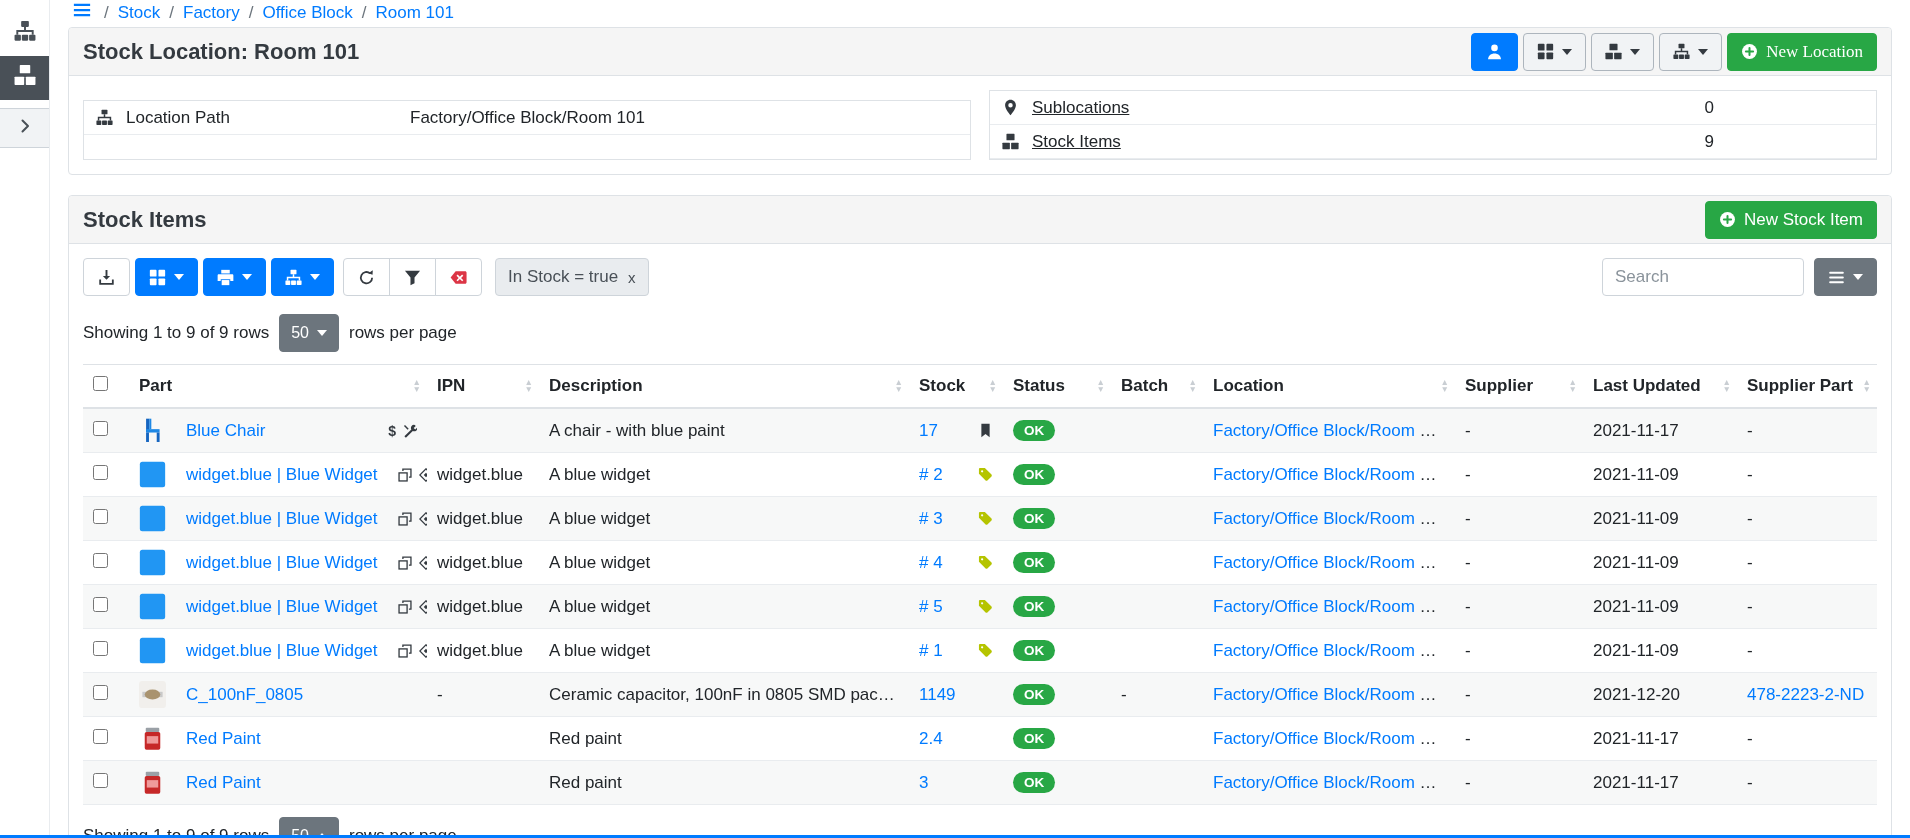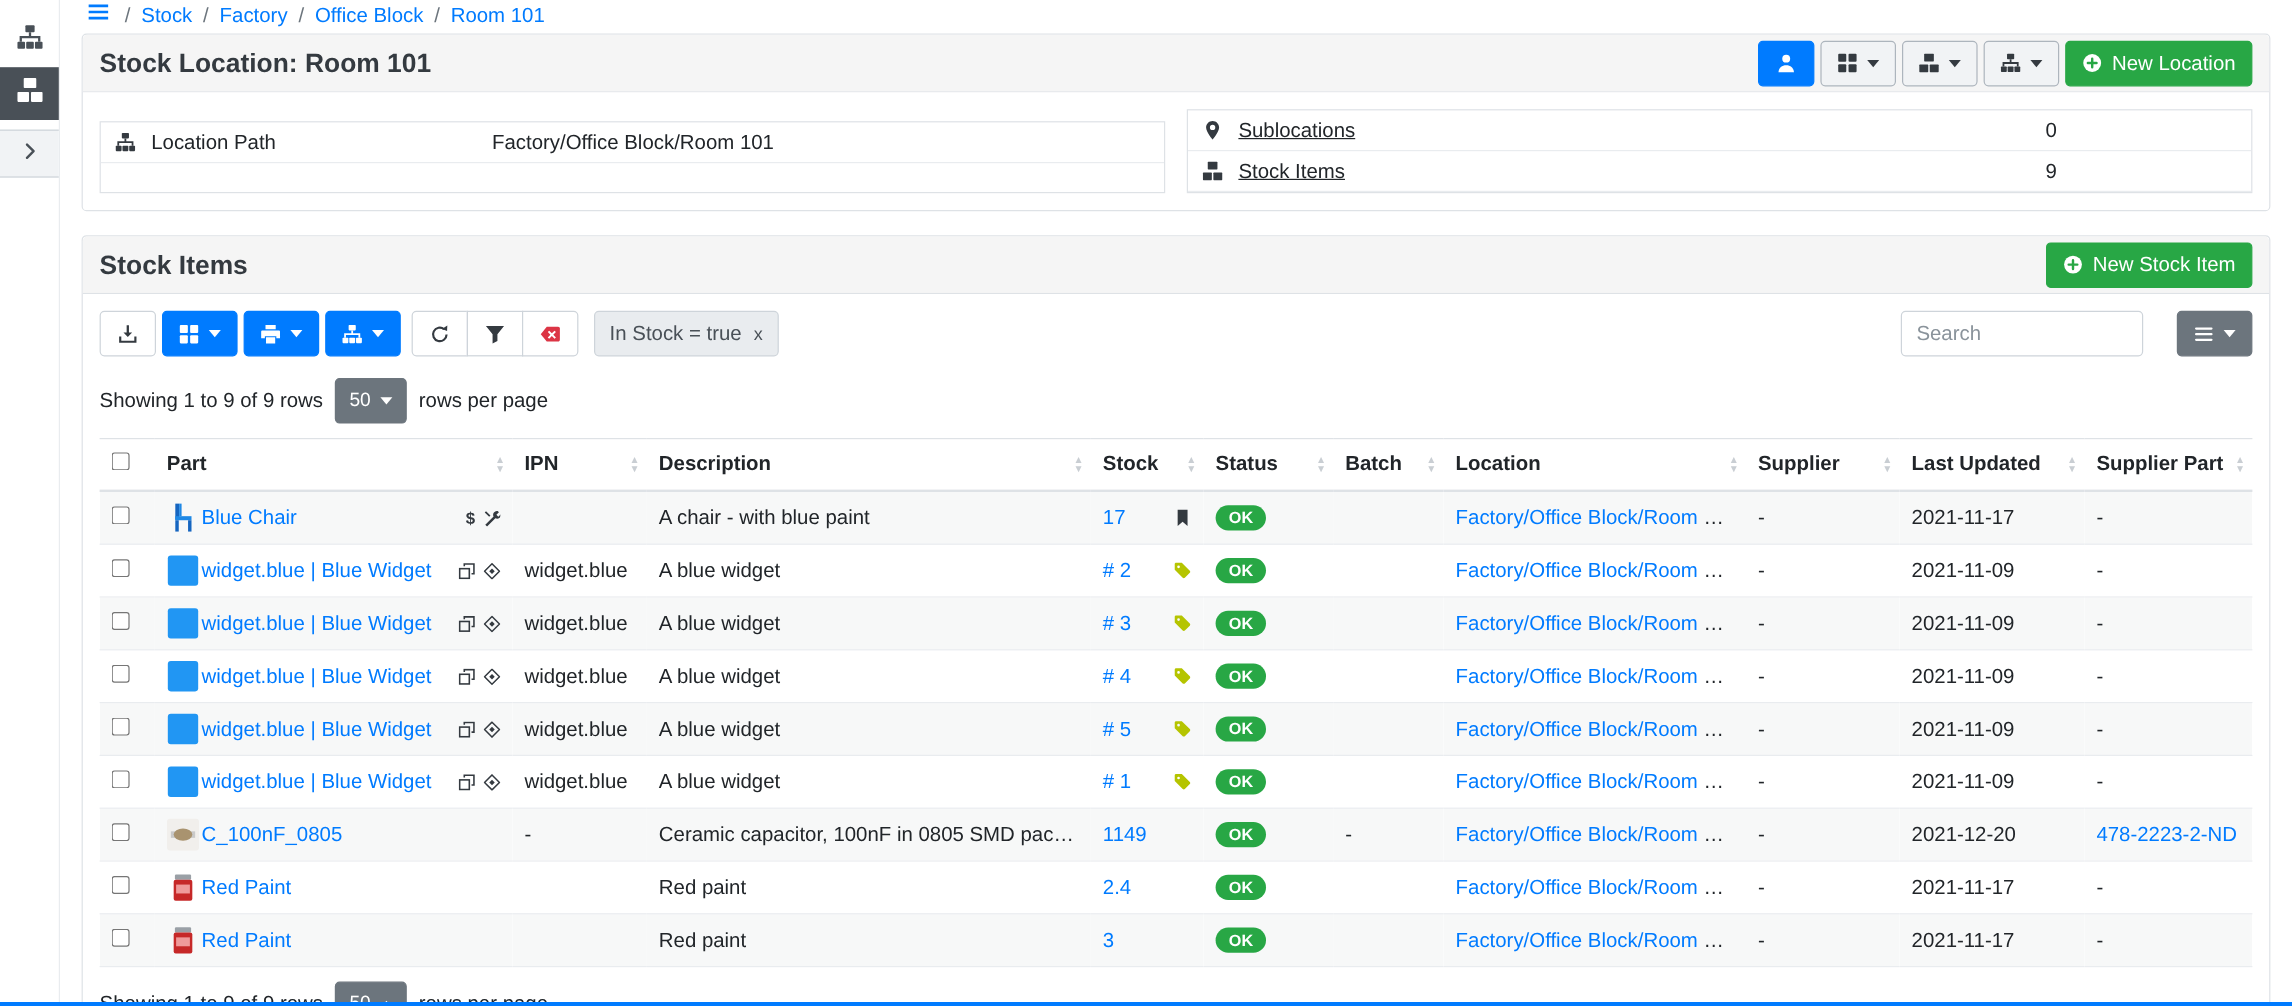--- a/index.html
+++ b/index.html
@@ -21,21 +21,21 @@
   .main { flex: 1; display: flex; flex-direction: column; min-width: 0; }
   .topbar { height: 46px; display: flex; align-items: center; gap: 12px; padding: 0 22px; }
   .menu-btn { color: var(--primary, #007bff); font-size: 20px; background: none; border: none; cursor: pointer; display:flex; align-items:center; }
   .crumbs { display: flex; align-items: center; gap: 9px; font-size: 17px; }
   .crumb-sep { color: #6c757d; }
   .content { padding: 2px 18px 0; flex: 1; }
 
   .panel { border: 1px solid #dee2e6; border-radius: 4px; background: #fff; margin-bottom: 20px; }
   .panel-heading { background: #f5f5f5; border-bottom: 1px solid #dee2e6; border-radius: 4px 4px 0 0; height: 48px; padding: 0 14px; display: flex; align-items: center; justify-content: space-between; }
   .panel-title { font-size: 22px; font-weight: 600; color: #343a40; }
-  .heading-buttons { display: flex; align-items: flex-end; gap: 5px; }
+  .heading-buttons { display: flex; align-items: flex-end; gap: 5px; font-family: Liberation Serif, serif; }
 
   
   .btn { height: 38px; display: inline-flex; align-items: center; justify-content: center; gap: 8px; border-radius: 4px; border: 1px solid transparent; font-size: 17px; cursor: pointer; padding: 0 13px; background: #fff; font-family: inherit; }
   .btn-icon { width: 47px; padding: 0; }
   .btn-primary { background: var(--primary, #007bff); border-color: var(--primary, #007bff); color: #fff; }
   .btn-success { background: var(--success, #28a745); border-color: var(--success, #28a745); color: #fff; }
   .btn-secondary { background: var(--secondary, #6c757d); border-color: var(--secondary, #6c757d); color: #fff; }
   .btn-light { background: #f1f3f5; border-color: #adb5bd; color: #343a40; }
   .btn-outline { background: #fff; border-color: #ced4da; color: #343a40; }
   .caret { width: 0; height: 0; border-left: 5px solid transparent; border-right: 5px solid transparent; border-top: 6px solid currentColor; display: inline-block; }
@@ -56,21 +56,21 @@
 
   
   .toolbar { display: flex; align-items: center; padding: 14px 14px 10px; }
   .toolbar > * { margin-right: 5px; }
   .group { display: inline-flex; margin-left: 4px; }
   .group .btn { border-radius: 0; margin-left: -1px; }
   .group .btn:first-child { border-radius: 4px 0 0 4px; margin-left: 0; }
   .group .btn:last-child { border-radius: 0 4px 4px 0; }
   .chip { display: inline-flex; align-items: center; gap: 10px; background: #e9ecef; border: 1px solid #ced4da; border-radius: 4px; padding: 0 12px; height: 38px; color: #495057; margin-left: 8px; }
   .chip .x { cursor: pointer; font-size: 15px; }
-  .toolbar-right { margin-left: auto; display: flex; gap: 28px; margin-right: 0; }
+  .toolbar-right { margin-left: auto; display: flex; gap: 10px; margin-right: 0; }
   .search-input { width: 202px; height: 38px; border: 1px solid #ced4da; border-radius: 4px; padding: 0 12px; font-size: 17px; color: #495057; font-family: inherit; }
   .search-input::placeholder { color: #8a939b; }
 
   
   .page-info { display: flex; align-items: center; gap: 10px; padding: 8px 14px 12px; }
   .page-info.bottom { padding: 12px 14px 18px; }
   .page-size-btn { height: 35px; padding: 18px 11px; font-size: 16px; }
 
   
   .table-wrap { padding: 0 14px; }
@@ -78,21 +78,21 @@
   .col-check { width: 46px; } .col-part { width: 298px; } .col-ipn { width: 112px; }
   .col-desc { width: 370px; } .col-stock { width: 94px; } .col-status { width: 108px; }
   .col-batch { width: 92px; } .col-loc { width: 252px; } .col-stake { width: 128px; }
   .col-upd { width: 154px; }
   th { border-top: 1px solid #dee2e6; border-bottom: 2px solid #dee2e6; padding: 11px 22px 11px 10px; text-align: left; font-weight: 700; position: relative; font-size: 17px; cursor: pointer; }
   th.no-sort { padding-right: 10px; cursor: default; }
   td { border-top: 1px solid #e9ecef; padding: 8px 10px; vertical-align: middle; font-size: 17px; overflow: hidden; white-space: nowrap; text-overflow: ellipsis; }
   tbody tr:last-child td { border-bottom: 1px solid #e9ecef; }
   tbody tr:nth-child(odd) { background: #f7f8f8; }
   .sort { position: absolute; right: 6px; top: 50%; transform: translateY(-50%); display: flex; flex-direction: column; color: #c9ced3; font-size: 8.5px; line-height: 0.8; }
-  .part-cell { display: flex; align-items: center; gap: 2px; justify-content: space-between; }
+  .part-cell { display: flex; align-items: center; gap: 20px; justify-content: space-between; }
   .thumb { width: 27px; height: 27px; flex: 0 0 27px; display: inline-flex; }
   .thumb svg { width: 100%; height: 100%; }
   .part-flags { margin-left: auto; display: inline-flex; gap: 7px; align-items: center; color: #343a40; font-size: 14px; }
   .flag-icon { display: inline-flex; align-items: center; }
   .stock-cell { display: flex; align-items: center; }
   .stock-flag { margin-left: auto; font-size: 15px; display: inline-flex; }
   .badge-ok { background: var(--badge-ok, #28a745); color: #fff; font-weight: 700; font-size: 13.5px; padding: 4px 11px; border-radius: 11px; display: inline-block; line-height: 1; }
   input[type="checkbox"] { width: 15px; height: 15px; cursor: pointer; }
 
   .bottom-accent { position: fixed; left: 0; bottom: 0; width: 100%; height: 3px; background: var(--primary, #007bff); }

